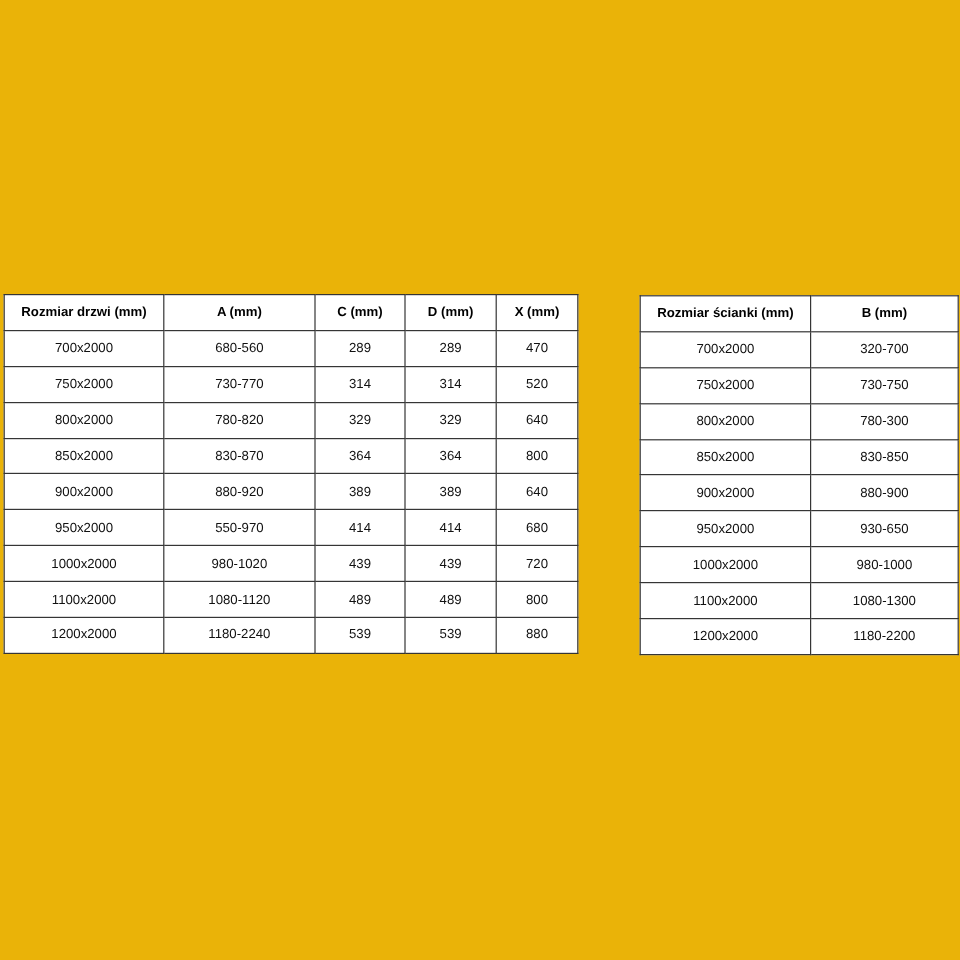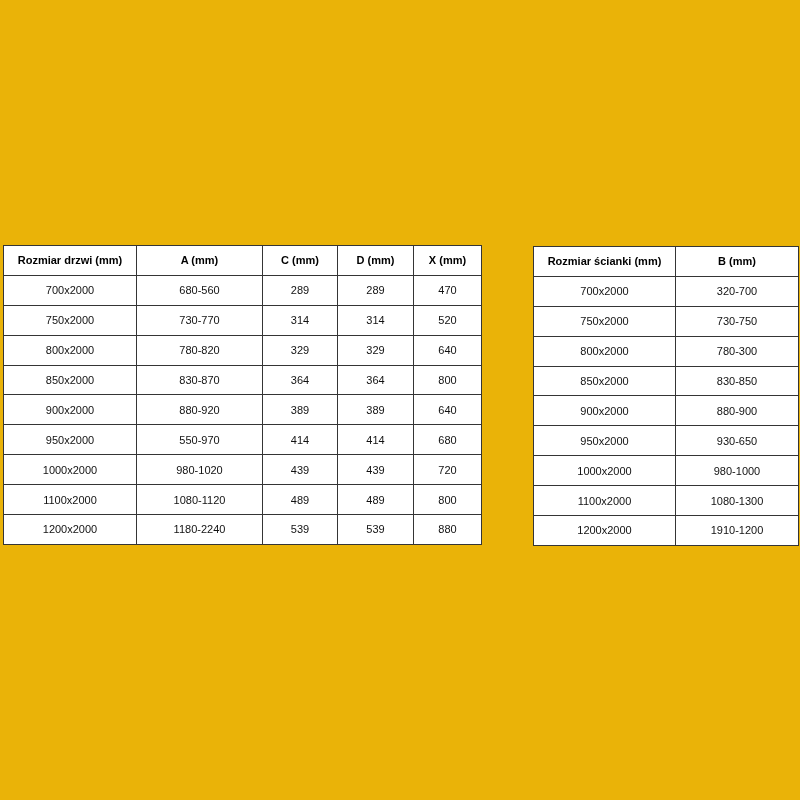--- a/index.html
+++ b/index.html
@@ -171,18 +171,18 @@
         <tr>
           <td>1000x2000</td>
           <td>980-1000</td>
         </tr>
         <tr>
           <td>1100x2000</td>
           <td>1080-1300</td>
         </tr>
         <tr>
           <td>1200x2000</td>
-          <td>1910-1200</td>
+          <td>1180-2200</td>
         </tr>
       </tbody>
   </table>
 
 </div>
 
 </body></html>

